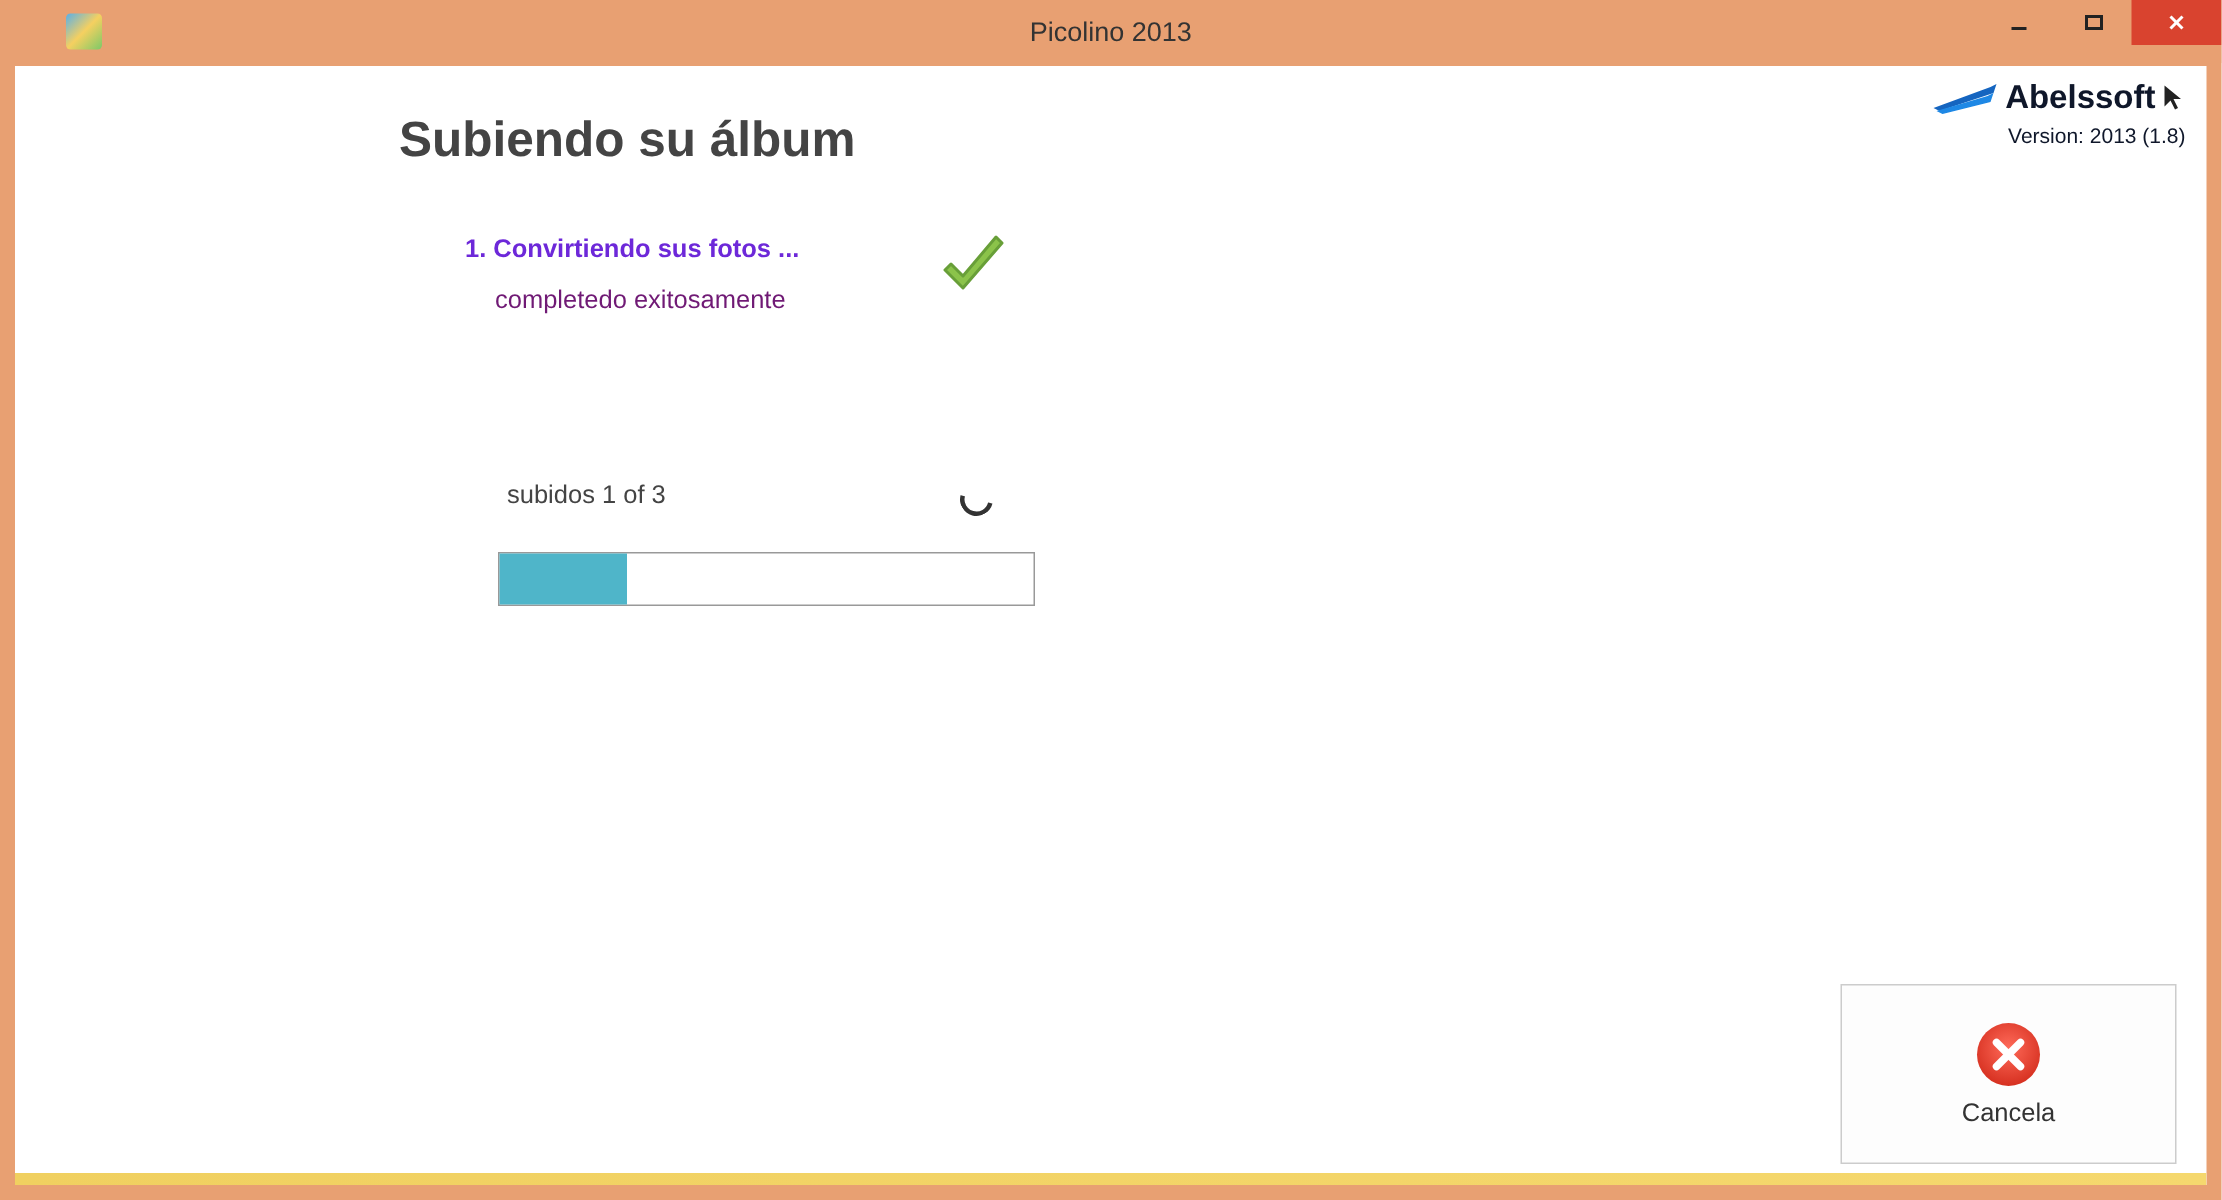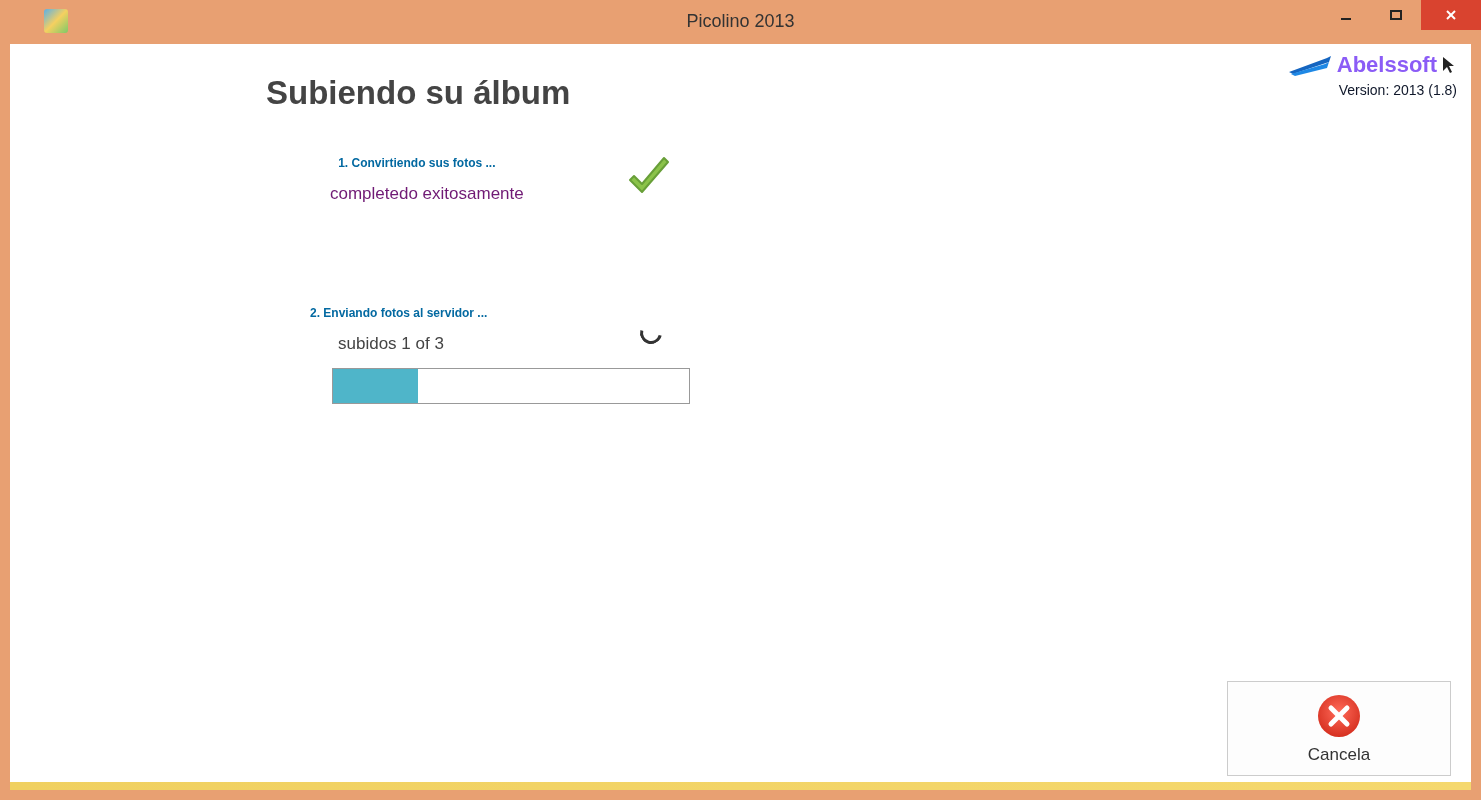--- a/index.html
+++ b/index.html
@@ -79,44 +79,44 @@
       gap: 4px;
       justify-content: flex-end;
     }
     .brand-swoosh {
       width: 46px;
       height: 22px;
     }
     .brand-name {
       font-size: 22px;
       font-weight: 700;
-      color: #8b5cf6;
+      color: #0f172a;
     }
     .brand-version {
       font-size: 14px;
       color: #0f172a;
       margin-top: 4px;
     }
     .heading {
       position: absolute;
       left: 256px;
       top: 30px;
       font-size: 33px;
       font-weight: 700;
       color: #444;
     }
     .step1 {
       position: absolute;
       left: 300px;
       top: 112px;
     }
     .step-title {
-      font-size: 12px;
+      font-size: 17px;
       font-weight: 700;
-      color: #0369a1;
+      color: #6d28d9;
       text-align: center;
     }
     .step-sub {
       font-size: 17px;
       color: #701a75;
       margin-top: 14px;
       margin-left: 20px;
       font-weight: 400;
     }
     .check-icon {
@@ -162,21 +162,21 @@
     .progress-fill {
       height: 100%;
       width: 24%;
       background: #4fb5c9;
     }
     .cancel-btn {
       position: absolute;
       right: 20px;
       bottom: 14px;
       width: 224px;
-      height: 95px;
+      height: 120px;
       border: 1px solid #ccc;
       background: #fdfdfd;
       display: flex;
       flex-direction: column;
       align-items: center;
       justify-content: center;
       gap: 6px;
       cursor: pointer;
     }
     .cancel-icon {
@@ -243,21 +243,20 @@
   <div class="step1">
     <div class="step-title">1. Convirtiendo sus fotos ...</div>
     <div class="step-sub">completedo exitosamente</div>
   </div>
 
   <svg class="check-icon" viewBox="0 0 56 56">
     <path d="M10 30 L22 42 L48 12 L44 8 L22 34 L14 26 Z" fill="#8bc34a" stroke="#689f38" stroke-width="2" stroke-linejoin="round"></path>
   </svg>
 
   <div class="step2">
-    <div class="step-title">2. Enviando fotos al servidor ...</div>
     <div class="step2-sub">subidos 1 of 3</div>
   </div>
 
   <div class="spinner"></div>
 
   <div class="progress">
     <div class="progress-fill" style="width: 24%;"></div>
   </div>
 
   <div class="cancel-btn">

